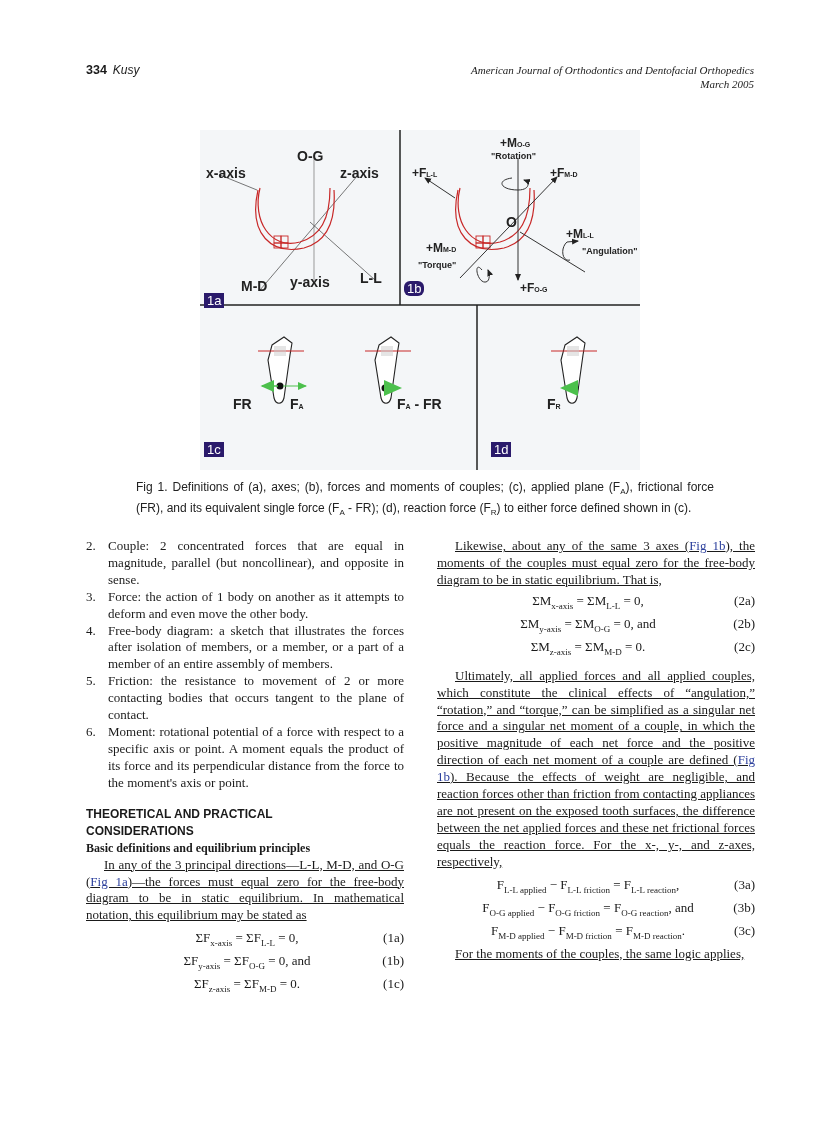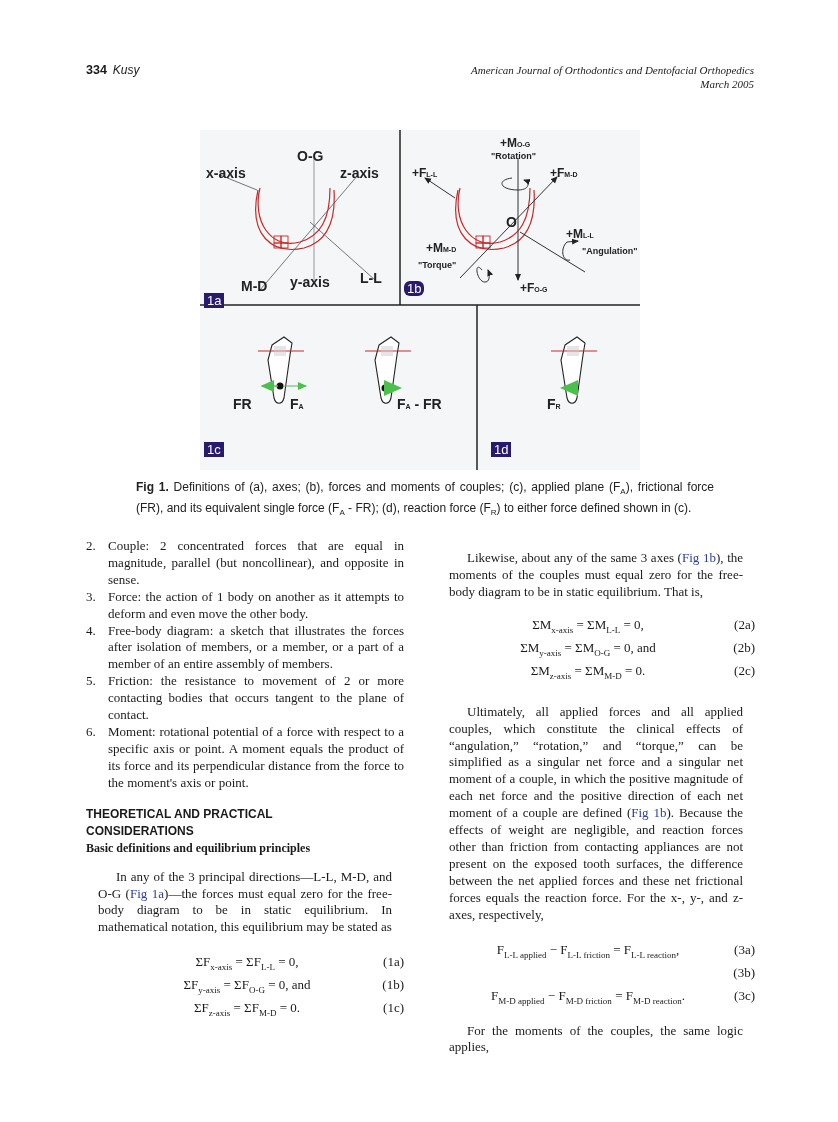--- a/index.html
+++ b/index.html
@@ -16,33 +16,33 @@
   .figure svg { position: absolute; left: 0; top: 0; }
   .panel-label { position: absolute; background: #2a1a6b; color: #fff; font-family: "Liberation Sans", sans-serif; font-size: 13px; padding: 0 3px; line-height: 15px; }
   .fl { position: absolute; font-family: "Liberation Sans", sans-serif; font-weight: bold; color: #222; white-space: nowrap; }
   .fl sub { font-size: 7px; vertical-align: baseline; position: relative; top: 0; }
   .fl.big { font-size: 14px; }
   .fl.med { font-size: 12px; }
   .fl.small { font-size: 9px; }
 
   
   .caption { position: absolute; left: 136px; top: 479px; width: 578px; font-family: "Liberation Sans", sans-serif; font-size: 12px; line-height: 16px; text-align: justify; color: #222; }
-  .caption .fig { font-weight: bold; }
+  .caption .fig { font-weight: normal; }
   .caption sub { font-size: 8px; }
 
   
   .col { position: absolute; font-family: "Liberation Serif", serif; font-size: 13px; line-height: 16.9px; color: #1a1a1a; }
   .col-left { left: 86px; top: 538px; width: 318px; }
   .col-right { left: 437px; top: 538px; width: 318px; }
   .list { margin: 0; padding: 0; list-style: none; }
   .list li { position: relative; padding-left: 22px; text-align: justify; margin-bottom: 0; }
   .list li .num { position: absolute; left: 0; top: 0; }
   .h1 { font-family: "Liberation Sans", sans-serif; font-weight: bold; font-size: 12px; line-height: 17px; margin-top: 14px; }
   .h2 { font-family: Liberation Serif, serif; font-size: 12px; line-height: 17px; font-weight: bold; }
-  p { margin: 12px; text-align: justify; text-indent: 18px; }
+  p { margin: 0; text-align: justify; text-indent: 18px; text-decoration: underline; }
   .ref { color: #2b3f9c; }
   .eq { display: flex; justify-content: flex-end; align-items: baseline; height: 23px; }
   .eq .expr { flex: 1; text-align: center; padding-left: 40px; }
   .eq .tag { width: 36px; text-align: right; }
   .eq sub { font-size: 9px; }
   .eqr .expr { padding-left: 20px; }
 </style>
 </head>
 <body>
 
@@ -201,20 +201,21 @@
       <span class="tag">(2c)</span>
     </div>
   <div style="height:6px"></div>
   <p><span>Ultimately, all applied forces and all applied couples, which constitute the clinical effects of “angulation,” “rotation,” and “torque,” can be simplified as a singular net force and a singular net moment of a couple, in which the positive magnitude of each net force and the positive direction of each net moment of a couple are defined (</span><span class="ref">Fig 1b</span><span>). Because the effects of weight are negligible, and reaction forces other than friction from contacting appliances are not present on the exposed tooth surfaces, the difference between the net applied forces and these net frictional forces equals the reaction force. For the x-, y-, and z-axes, respectively,</span></p>
   <div style="height:6px"></div>
   <div class="eq eqr">
       <span class="expr"><span>F</span><sub>L-L applied</sub><span> − F</span><sub>L-L friction</sub><span> = F</span><sub>L-L reaction</sub><span>,</span></span>
       <span class="tag">(3a)</span>
     </div>
   <div class="eq eqr">
+      <span class="expr"><span>F</span><sub>O-G applied</sub><span> − F</span><sub>O-G friction</sub><span> = F</span><sub>O-G reaction</sub><span>, and</span></span>
       <span class="tag">(3b)</span>
     </div>
   <div class="eq eqr">
       <span class="expr"><span>F</span><sub>M-D applied</sub><span> − F</span><sub>M-D friction</sub><span> = F</span><sub>M-D reaction</sub><span>.</span></span>
       <span class="tag">(3c)</span>
     </div>
   <p>For the moments of the couples, the same logic applies,</p>
 </div>
 
 </body></html>

